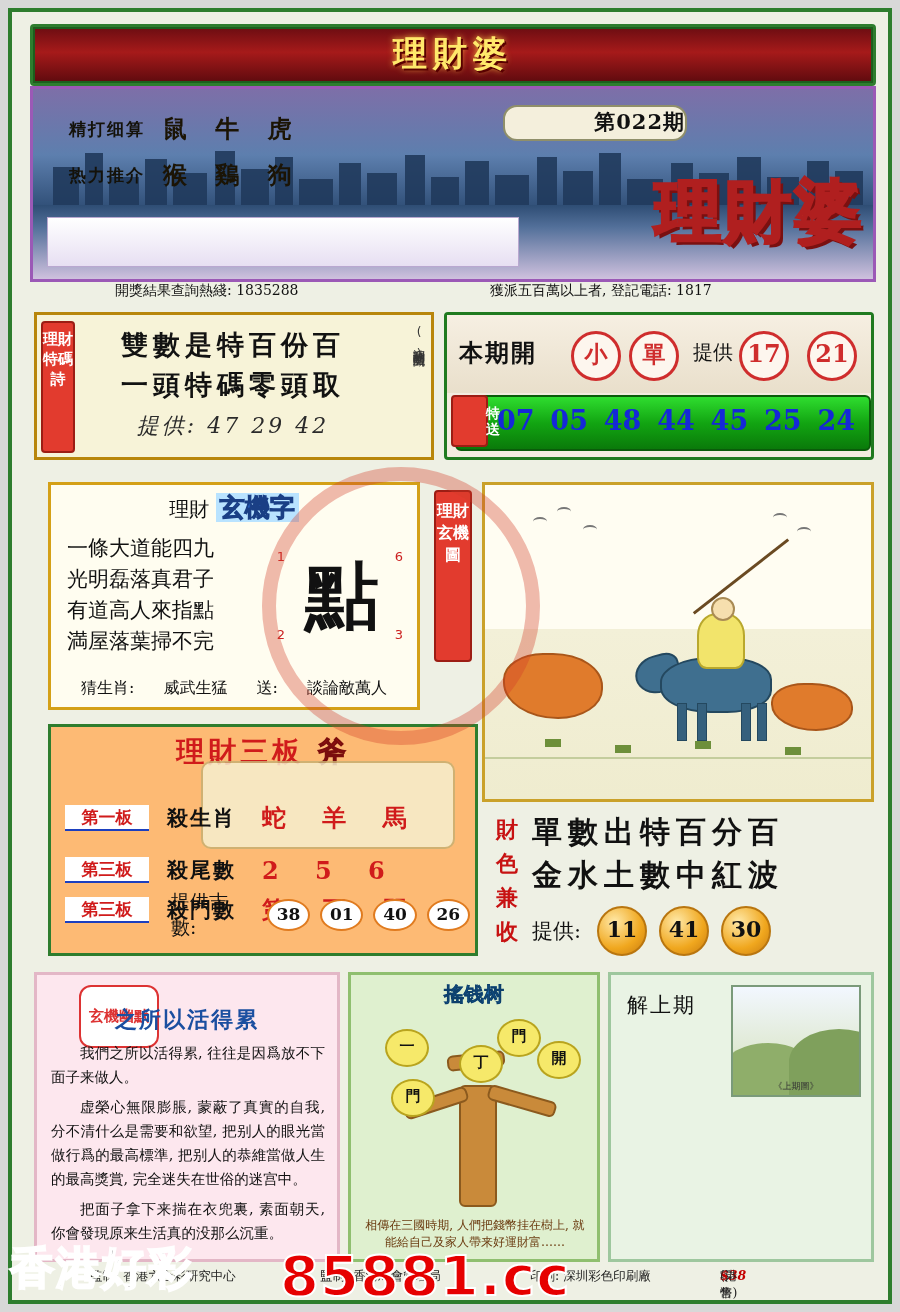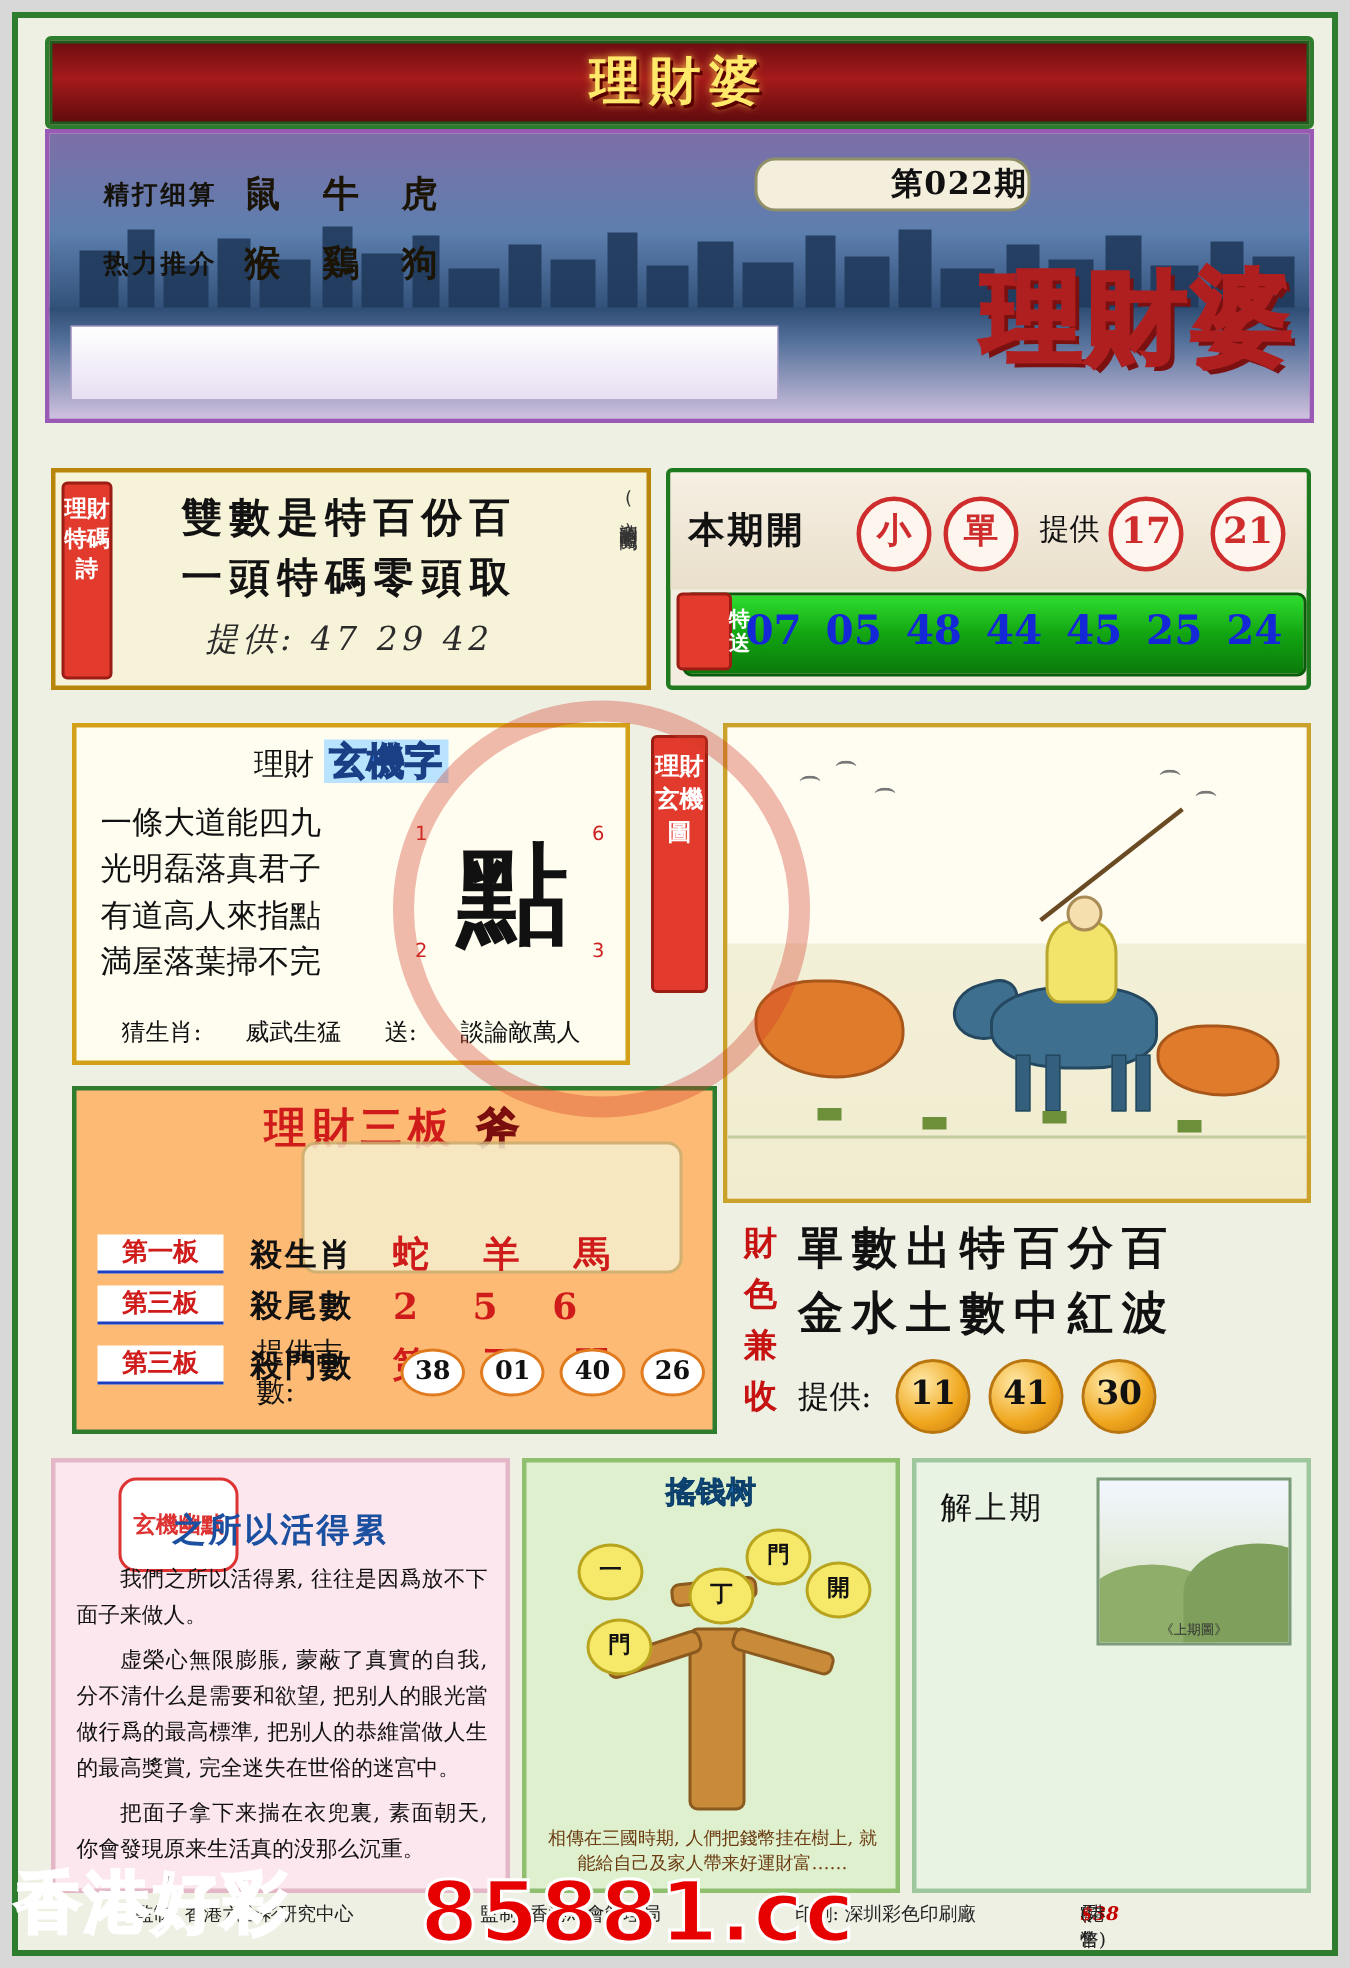--- a/index.html
+++ b/index.html
@@ -318,20 +318,24 @@
       <div class="bz-row">
         <span class="bz-lbl">热力推介</span>
         <span class="bz-val">猴 鷄 狗</span>
       </div>
     </div>
 
     <div class="issue">第022期</div>
     <div class="biglogo">理財婆</div>
   </div>
 
+  <div class="hot">
+    <div class="l">開獎結果查詢熱綫:  1835288</div>
+    <div class="r">獲派五百萬以上者, 登記電話:  1817</div>
+  </div>
 
   <div class="box sp-box">
     <div class="vtab">理財特碼詩</div>
     <div class="sp-lines">
       <div class="sp-l1">雙數是特百份百</div>
       <div class="sp-l2">一頭特碼零頭取</div>
       <div class="sp-give">
         <span>提供:</span>
         <span>47 29 42</span>
       </div>
@@ -419,21 +423,21 @@
     <div class="tuft" style="left:300px;top:256px;"></div>
   </div>
 
   <div class="box axe-box">
     <div class="axe-head">
       <span>理財三板</span>
       <span class="ax">斧</span>
     </div>
     <div class="scroll"></div>
 
-    <div class="row" style="top:94px;">
+    <div class="row" style="top:76px;">
       <span class="badge">第一板</span>
       <span class="rlabel">殺生肖</span>
       <span class="rval">蛇 羊 馬</span>
     </div>
     <div class="row" style="top:128px;">
       <span class="badge">第三板</span>
       <span class="rlabel">殺尾數</span>
       <span class="rval">2 5 6</span>
     </div>
     <div class="row" style="top:168px;">

